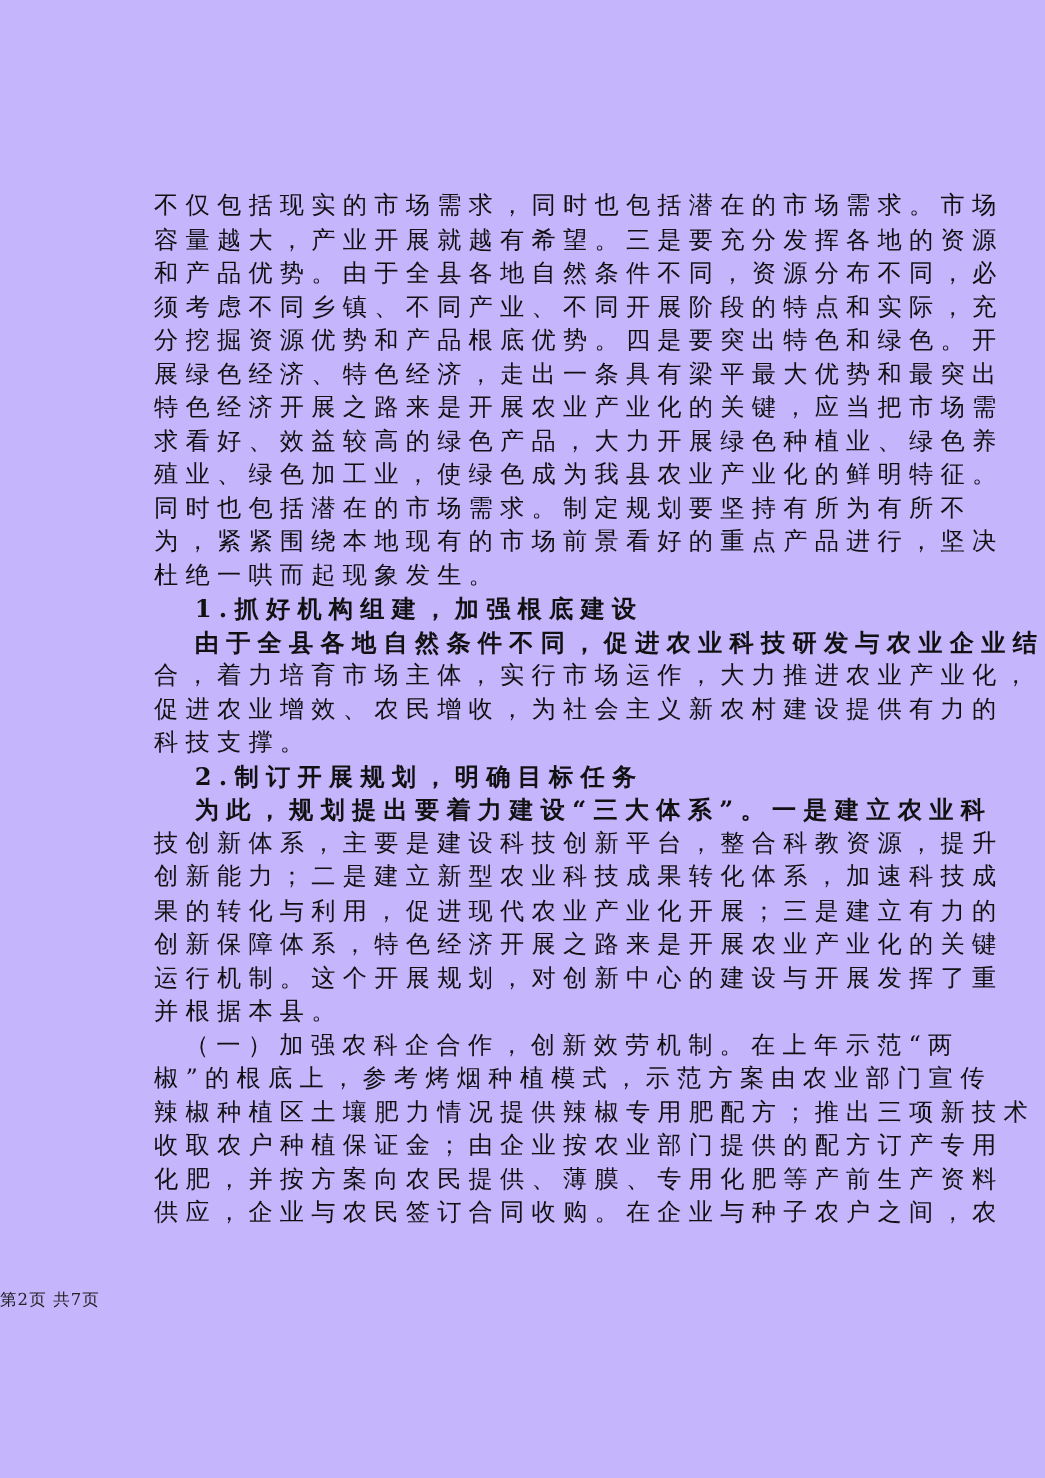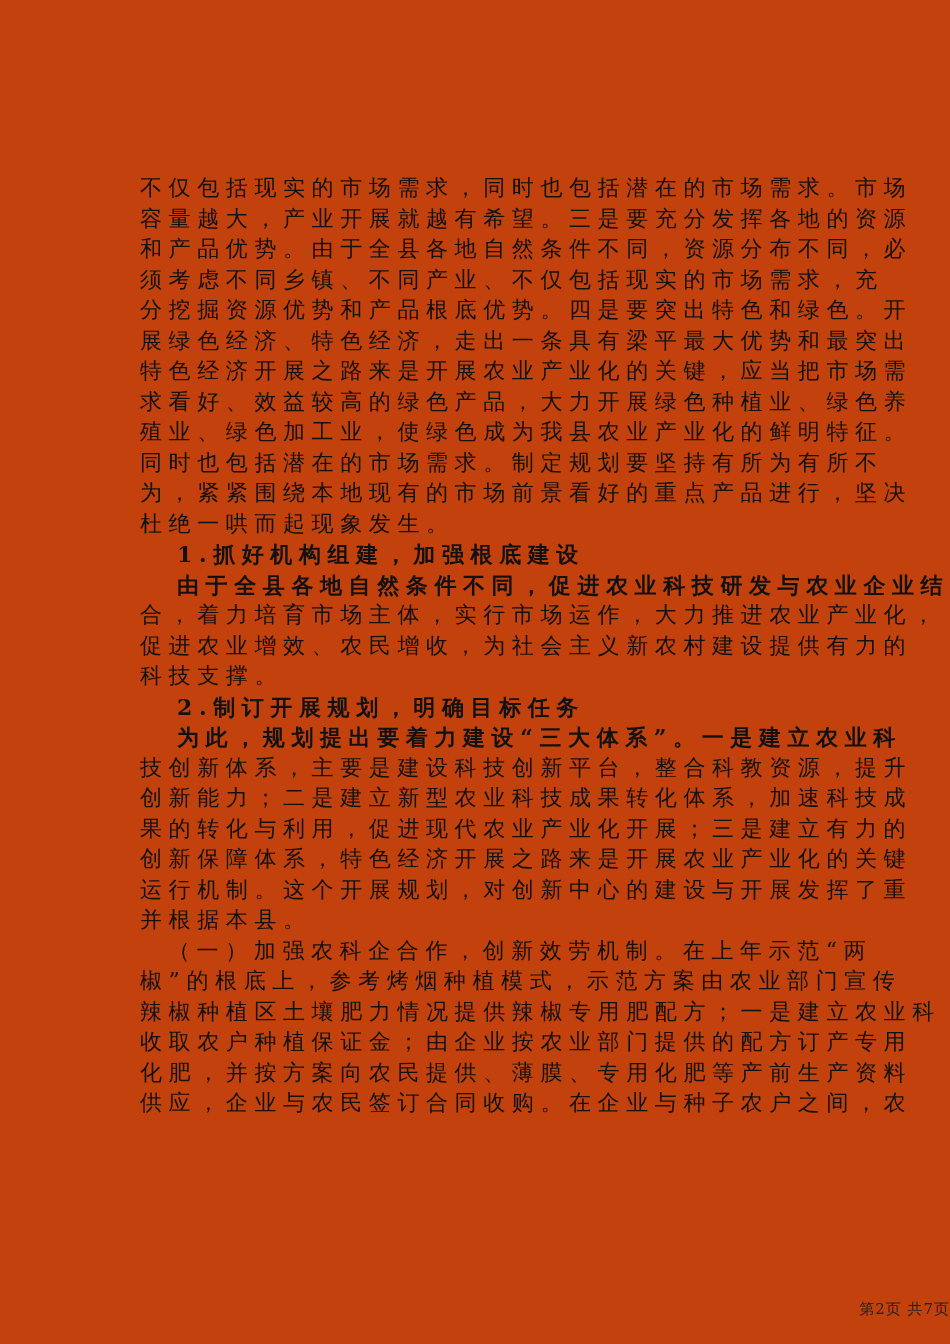--- a/index.html
+++ b/index.html
@@ -13,21 +13,21 @@
       position: relative;
       overflow: hidden;
       font-family: "DejaVu Serif", "Liberation Serif", serif;
       color: #111111;
     }
     .page {
       position: absolute;
       left: 0; top: 0;
       width: 950px;
       height: 1344px;
-      background: #c2410c;
+      background: #c4b5fd;
     }
     .body-text {
       position: absolute;
       left: 140px;
       top: 173px;
       width: 700px;
     }
     .line {
       height: 30.5px;
       line-height: 30.5px;
@@ -35,36 +35,36 @@
       letter-spacing: 6.6px;
       white-space: nowrap;
       overflow: visible;
     }
     .line.indent { padding-left: 37px; font-weight: bold; }
     .line.indent-sub { padding-left: 28px; }
     .footer {
       position: absolute;
       left: 0;
       width: 950px;
-      top: 1300px;
-      text-align: right;
+      top: 1172px;
+      text-align: left;
       font-size: 15px;
       letter-spacing: 1px;
       color: #222222;
     }
   </style>
 </head>
 <body>
 
 <div class="page">
   <div class="body-text" id="body-text">
       <div class="line">不仅包括现实的市场需求，同时也包括潜在的市场需求。市场</div>
       <div class="line">容量越大，产业开展就越有希望。三是要充分发挥各地的资源</div>
       <div class="line">和产品优势。由于全县各地自然条件不同，资源分布不同，必</div>
-      <div class="line">须考虑不同乡镇、不同产业、不仅包括现实的市场需求，充</div>
+      <div class="line">须考虑不同乡镇、不同产业、不同开展阶段的特点和实际，充</div>
       <div class="line">分挖掘资源优势和产品根底优势。四是要突出特色和绿色。开</div>
       <div class="line">展绿色经济、特色经济，走出一条具有梁平最大优势和最突出</div>
       <div class="line">特色经济开展之路来是开展农业产业化的关键，应当把市场需</div>
       <div class="line">求看好、效益较高的绿色产品，大力开展绿色种植业、绿色养</div>
       <div class="line">殖业、绿色加工业，使绿色成为我县农业产业化的鲜明特征。</div>
       <div class="line">同时也包括潜在的市场需求。制定规划要坚持有所为有所不</div>
       <div class="line">为，紧紧围绕本地现有的市场前景看好的重点产品进行，坚决</div>
       <div class="line">杜绝一哄而起现象发生。</div>
       <div class="line indent">1.抓好机构组建，加强根底建设</div>
       <div class="line indent">由于全县各地自然条件不同，促进农业科技研发与农业企业结</div>
@@ -74,21 +74,21 @@
       <div class="line indent">2.制订开展规划，明确目标任务</div>
       <div class="line indent">为此，规划提出要着力建设“三大体系”。一是建立农业科</div>
       <div class="line">技创新体系，主要是建设科技创新平台，整合科教资源，提升</div>
       <div class="line">创新能力；二是建立新型农业科技成果转化体系，加速科技成</div>
       <div class="line">果的转化与利用，促进现代农业产业化开展；三是建立有力的</div>
       <div class="line">创新保障体系，特色经济开展之路来是开展农业产业化的关键</div>
       <div class="line">运行机制。这个开展规划，对创新中心的建设与开展发挥了重</div>
       <div class="line">并根据本县。</div>
       <div class="line indent-sub">（一）加强农科企合作，创新效劳机制。在上年示范“两</div>
       <div class="line">椒”的根底上，参考烤烟种植模式，示范方案由农业部门宣传</div>
-      <div class="line">辣椒种植区土壤肥力情况提供辣椒专用肥配方；一是建立农业科</div>
+      <div class="line">辣椒种植区土壤肥力情况提供辣椒专用肥配方；推出三项新技术</div>
       <div class="line">收取农户种植保证金；由企业按农业部门提供的配方订产专用</div>
       <div class="line">化肥，并按方案向农民提供、薄膜、专用化肥等产前生产资料</div>
       <div class="line">供应，企业与农民签订合同收购。在企业与种子农户之间，农</div>
     </div>
   <div class="footer">
     <span>第2页 共7页</span>
   </div>
 </div>
 
 </body></html>

